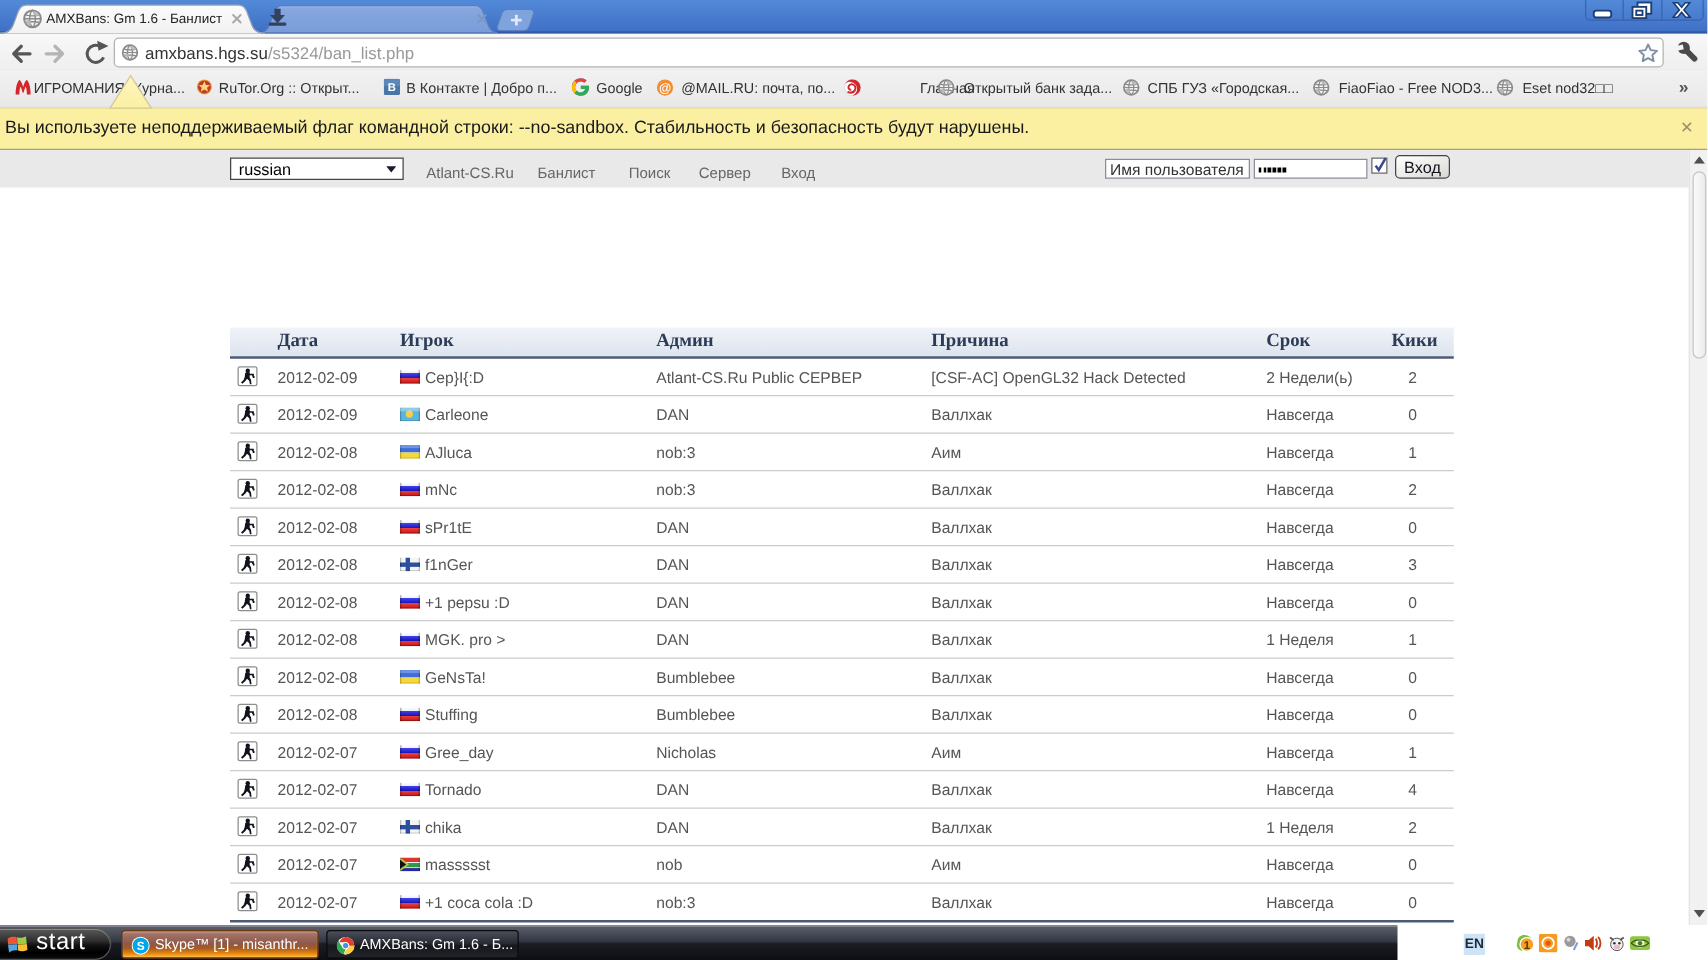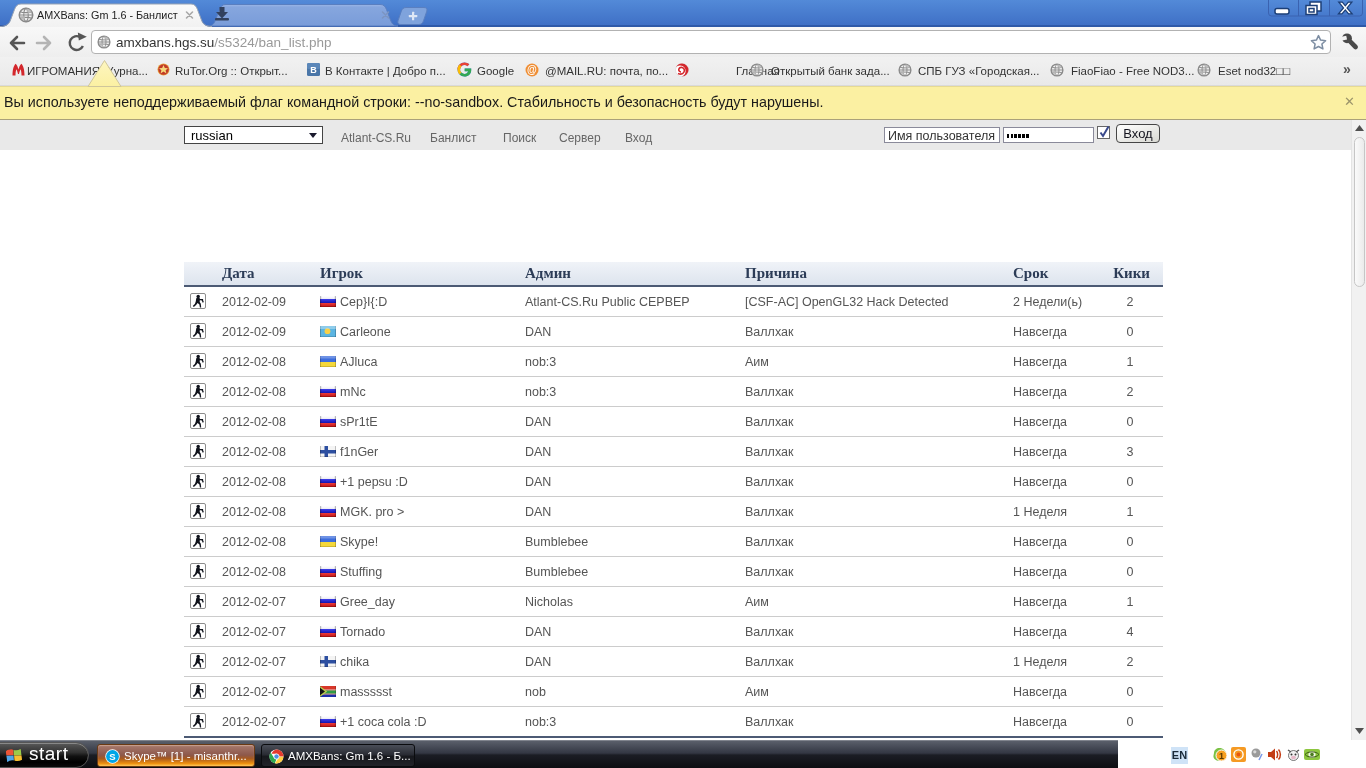--- a/index.html
+++ b/index.html
@@ -503,21 +503,21 @@
         </div>
         <div class="cell" style="left:38px">2012-02-08</div>
         <svg class="flag" style="left:136px" width="16" height="11">
           <rect width="16" height="6" fill="#3e6edc"></rect>
           <rect y="6" width="16" height="5" fill="#f5d83a"></rect>
           <rect x="0" y="0" width="1" height="11" fill="#00000035"></rect>
           <rect x="15" y="0" width="1" height="11" fill="#00000035"></rect>
           <rect width="16" height="2.5" fill="#ffffff40"></rect>
           <rect y="10" width="16" height="1" fill="#00000025"></rect>
         </svg>
-        <div class="cell" style="left:156px">Skype!</div>
+        <div class="cell" style="left:156px">GeNsTa!</div>
         <div class="cell" style="left:341px">Bumblebee</div>
         <div class="cell" style="left:561px">Валлхак</div>
         <div class="cell" style="left:829px">Навсегда</div>
         <div class="cell" style="left:926px;width:40px;text-align:center">0</div>
       </div>
       <div class="row" style="top:295px">
         <div class="ibox">
           <svg width="14" height="14" viewBox="0 0 14 14" style="position:absolute;left:0;top:0">
             <g fill="#10131c">
               <circle cx="7.2" cy="2.6" r="1.75"></circle>

